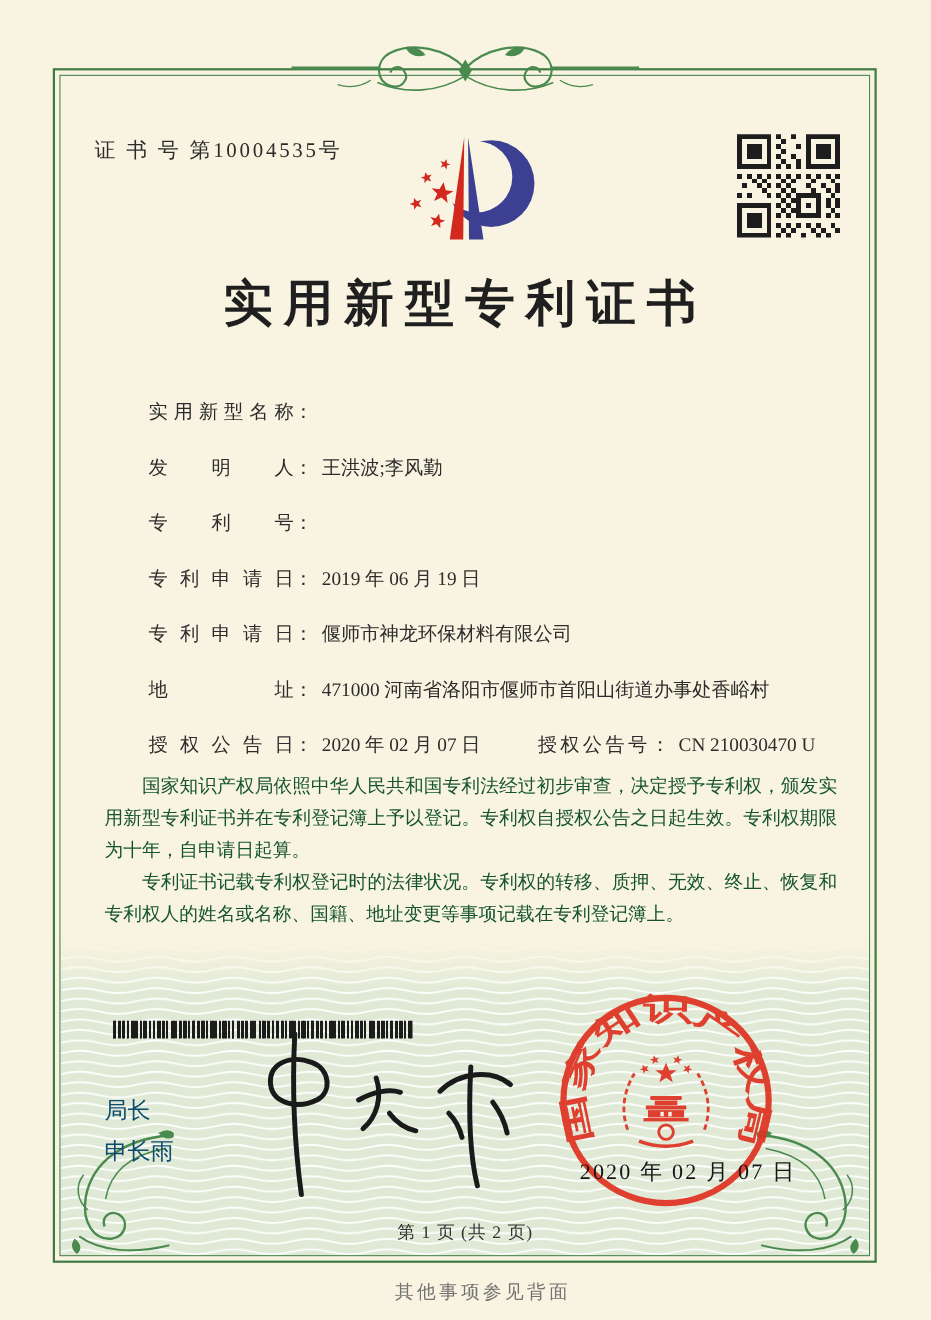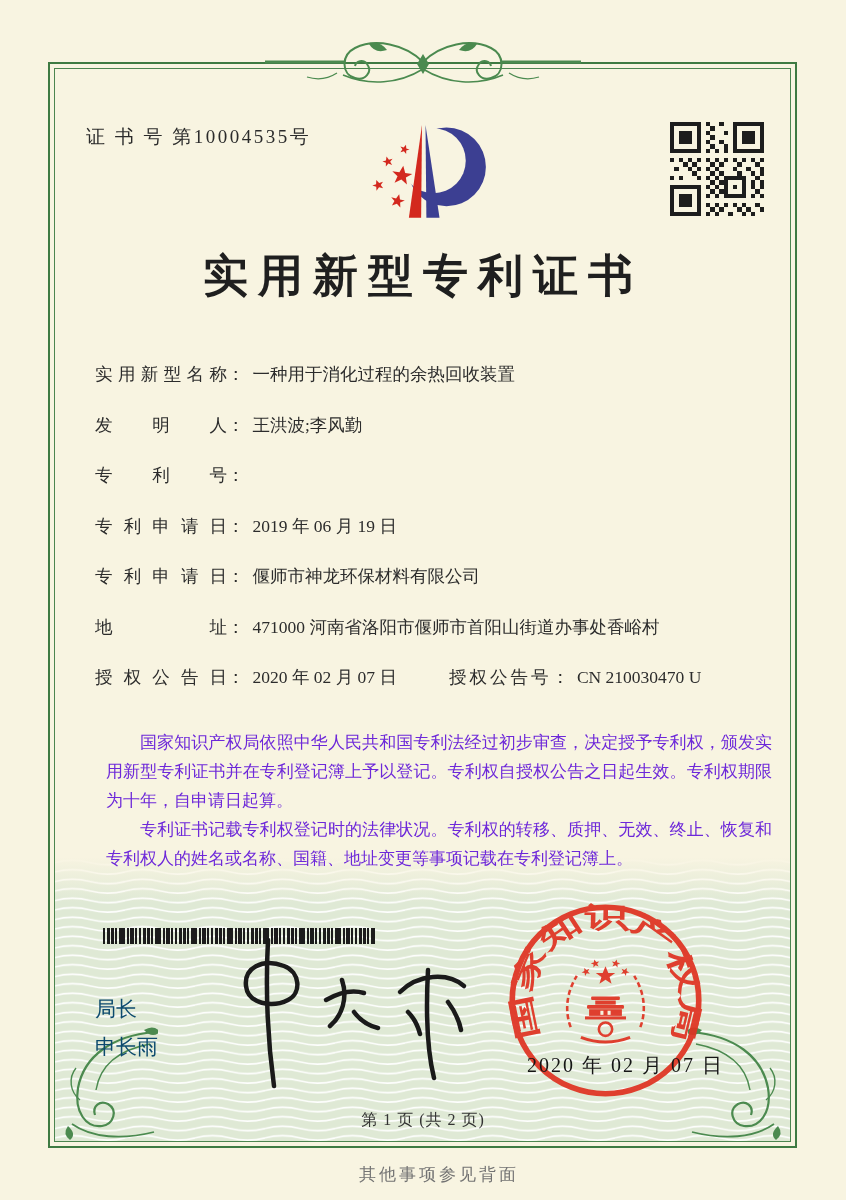--- a/index.html
+++ b/index.html
@@ -11,26 +11,26 @@
   .frame{position:absolute;left:48px;top:62px;width:749px;height:1086px;
     border:2.5px solid #3e7a42;box-sizing:border-box;}
   .frame::after{content:"";position:absolute;inset:4px;border:1px solid #4c8550;}
   .band{position:absolute;left:55px;top:857px;width:735px;height:284px;}
   .cert-number{position:absolute;left:86px;top:124px;font-size:19px;letter-spacing:2.5px;color:#2b2b2b;}
   .logo{position:absolute;left:352px;top:116px;}
   .qr{position:absolute;left:670px;top:122px;}
   .title{position:absolute;left:0;top:246px;width:100%;text-align:center;
     font-size:45px;font-weight:700;letter-spacing:10px;color:#1f1f1f;}
   .fields{position:absolute;left:95px;top:360px;width:668px;font-size:17.5px;color:#2c2c2c;}
-  .row{display:flex;line-height:28px;margin-bottom:22.5px;white-space:nowrap;}
+  .row{display:flex;line-height:28px;margin-bottom:22.5px;white-space:nowrap;margin-left:40px;}
   .lbl{display:inline-block;width:132px;text-align:justify;text-align-last:justify;}
   .lbl2{display:inline-block;letter-spacing:3px;text-align:right;}
   .val{margin-left:8px;}
   .grant2{margin-left:52px;display:flex;}
-  .paras{position:absolute;left:106px;top:700px;width:666px;font-size:17px;line-height:29px;color:#6d28d9;text-align:justify;margin-top:28px;}
+  .paras{position:absolute;left:95px;top:700px;width:666px;font-size:17px;line-height:29px;color:#14532d;text-align:justify;}
   .paras p{margin:0;text-indent:2em;}
   .barcode{position:absolute;left:103px;top:928px;width:272px;height:16px;
     background:
       repeating-linear-gradient(90deg,#1c1c1c 0 2px,transparent 2px 4px),
       repeating-linear-gradient(90deg,#1c1c1c 0 1px,transparent 1px 6px),
       repeating-linear-gradient(90deg,#1c1c1c 0 2px,transparent 2px 9px);}
   .director{position:absolute;left:95px;top:990px;font-size:21px;line-height:38px;color:#0c4a6e;}
   .signature{position:absolute;left:222px;top:928px;}
   .seal{position:absolute;left:503px;top:898px;}
   .seal-date{position:absolute;left:527px;top:1052px;font-size:20px;letter-spacing:2px;color:#151515;}
@@ -141,21 +141,20 @@
       M9 19h1v1h-1zM11 19h1v1h-1zM15 19h1v1h-1zM17 19h1v1h-1zM20 19h1v1h-1z
       M8 20h1v1h-1zM10 20h1v1h-1zM13 20h1v1h-1zM16 20h1v1h-1zM18 20h1v1h-1z"></path>
   </svg>
 
   <div class="title">实用新型专利证书</div>
 
   <div class="fields">
     <div class="row">
       <span class="lbl">实用新型名称</span>
         <span>：</span>
-      <span class="val">一种用于消化过程的余热回收装置</span>
     </div>
     <div class="row">
       <span class="lbl">发明人</span>
         <span>：</span>
       <span class="val">王洪波;李风勤</span>
     </div>
     <div class="row">
       <span class="lbl">专利号</span>
         <span>：</span>
     </div>

